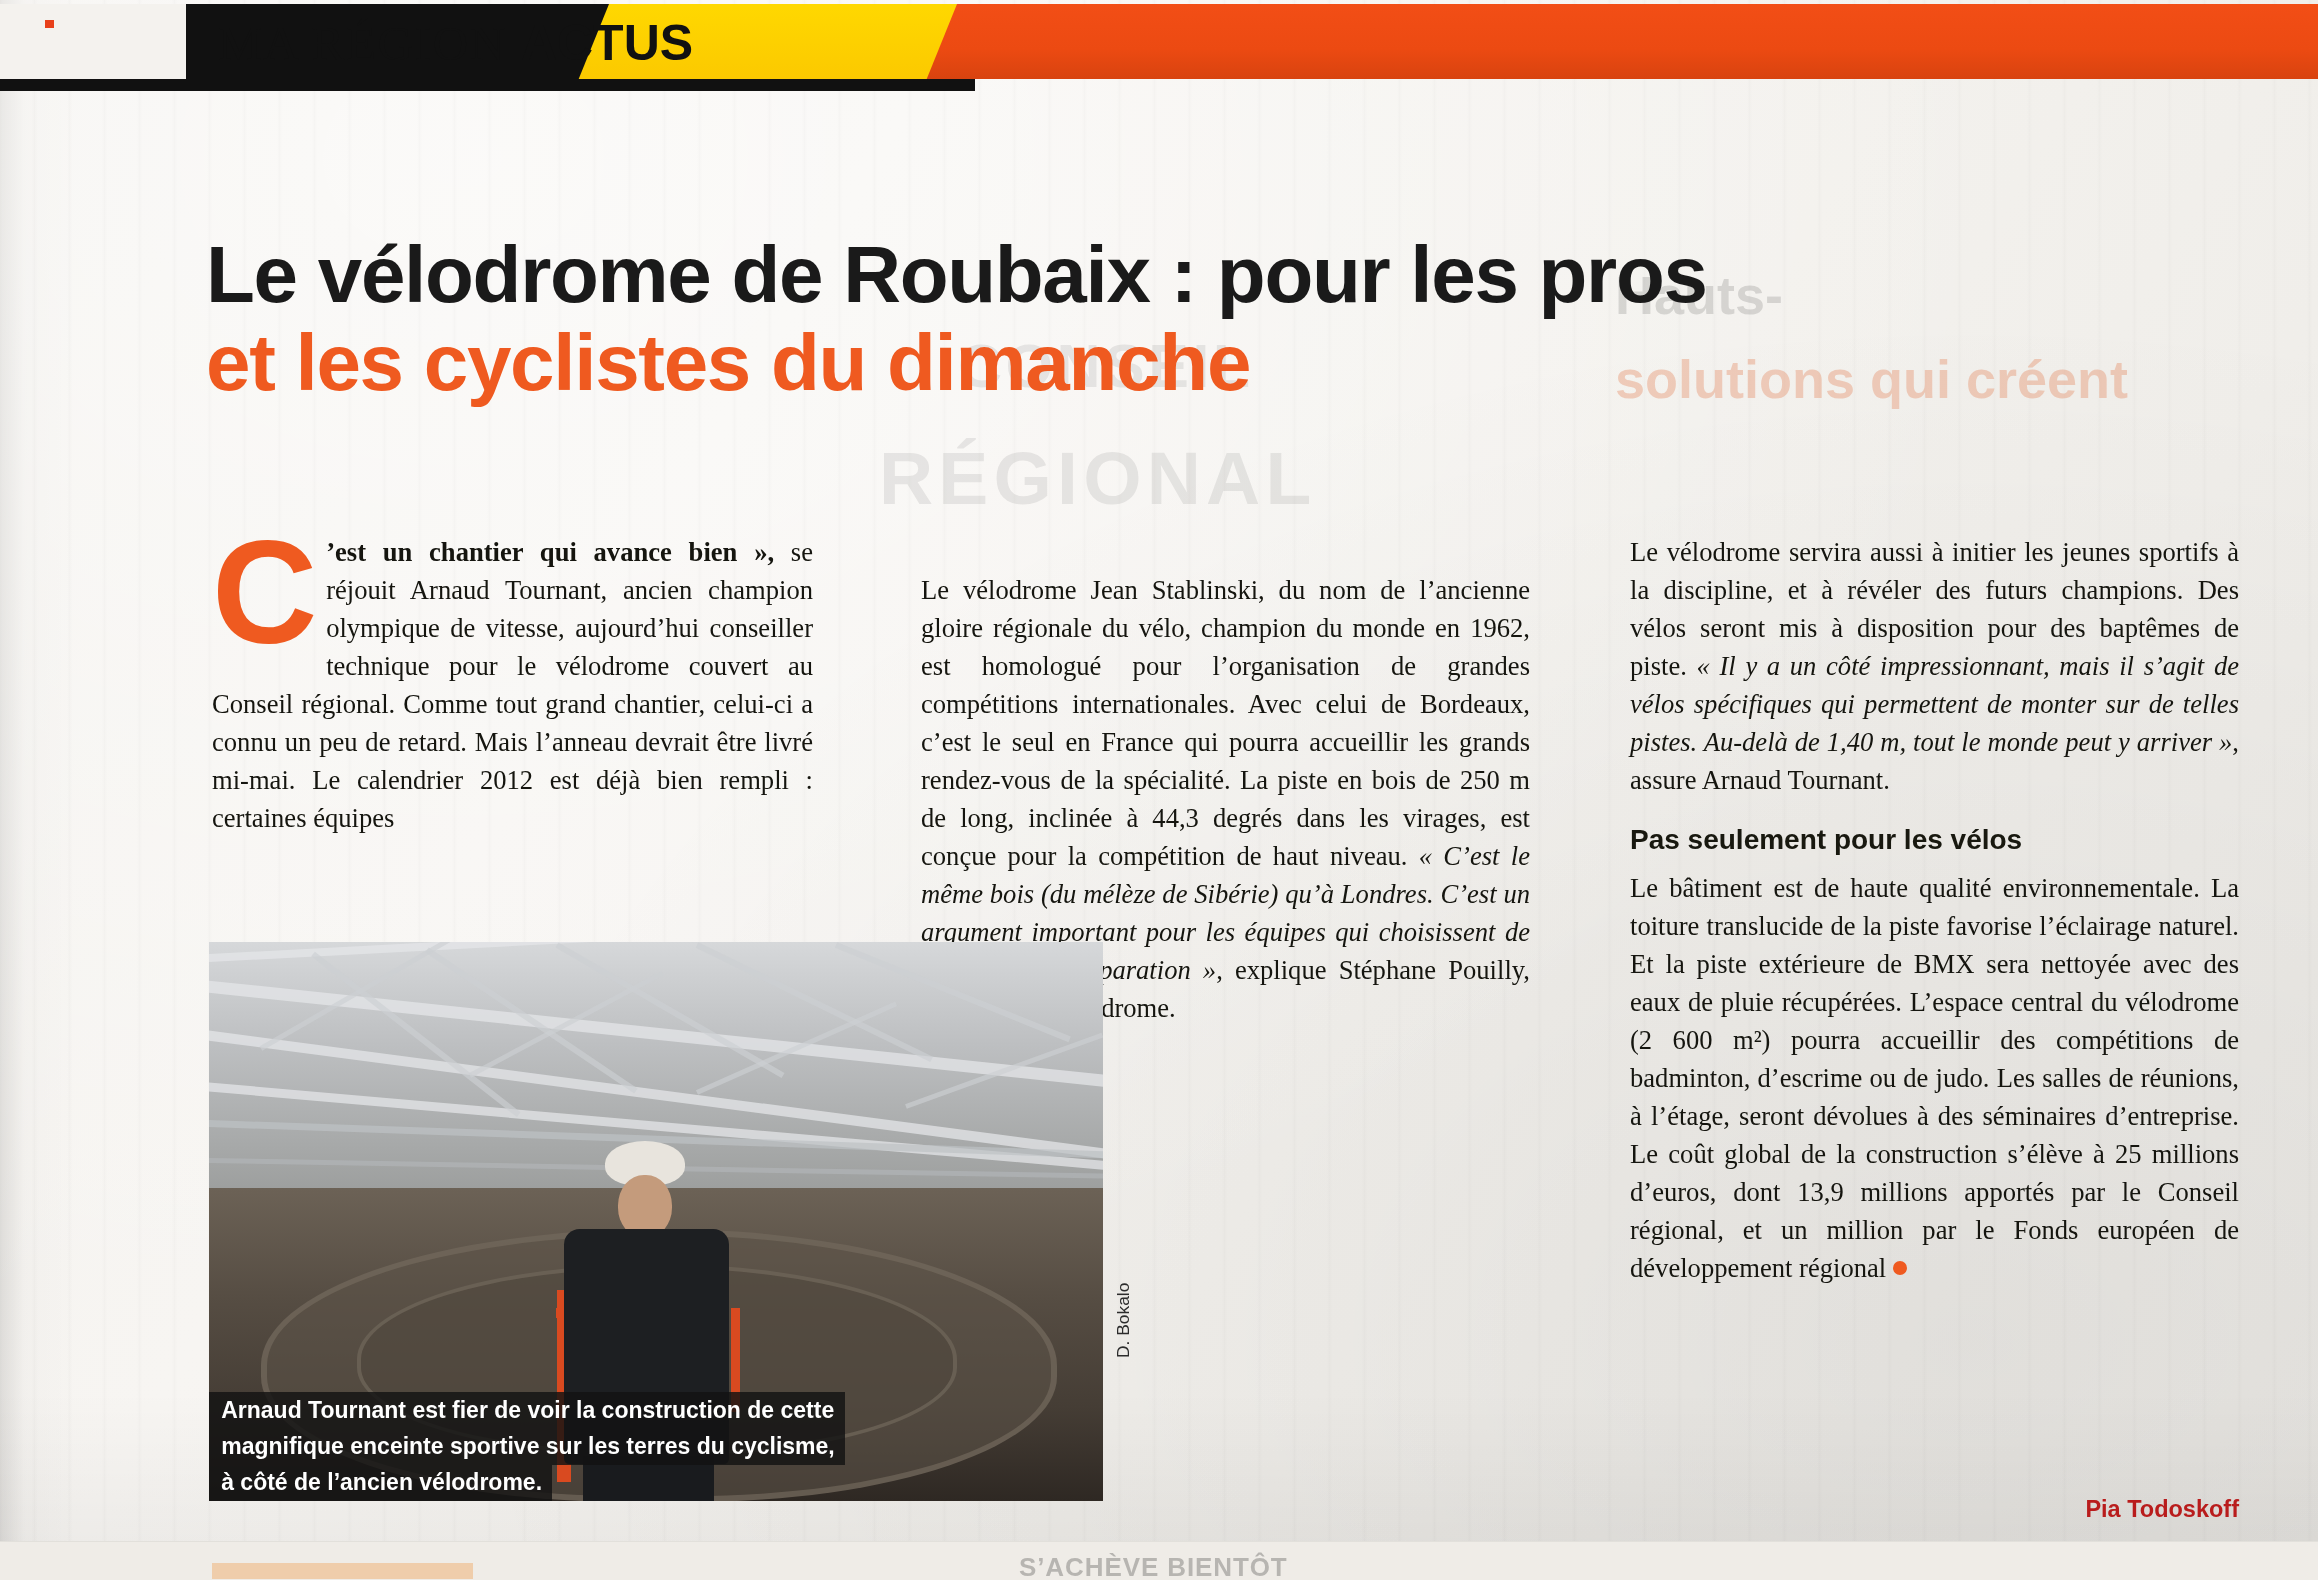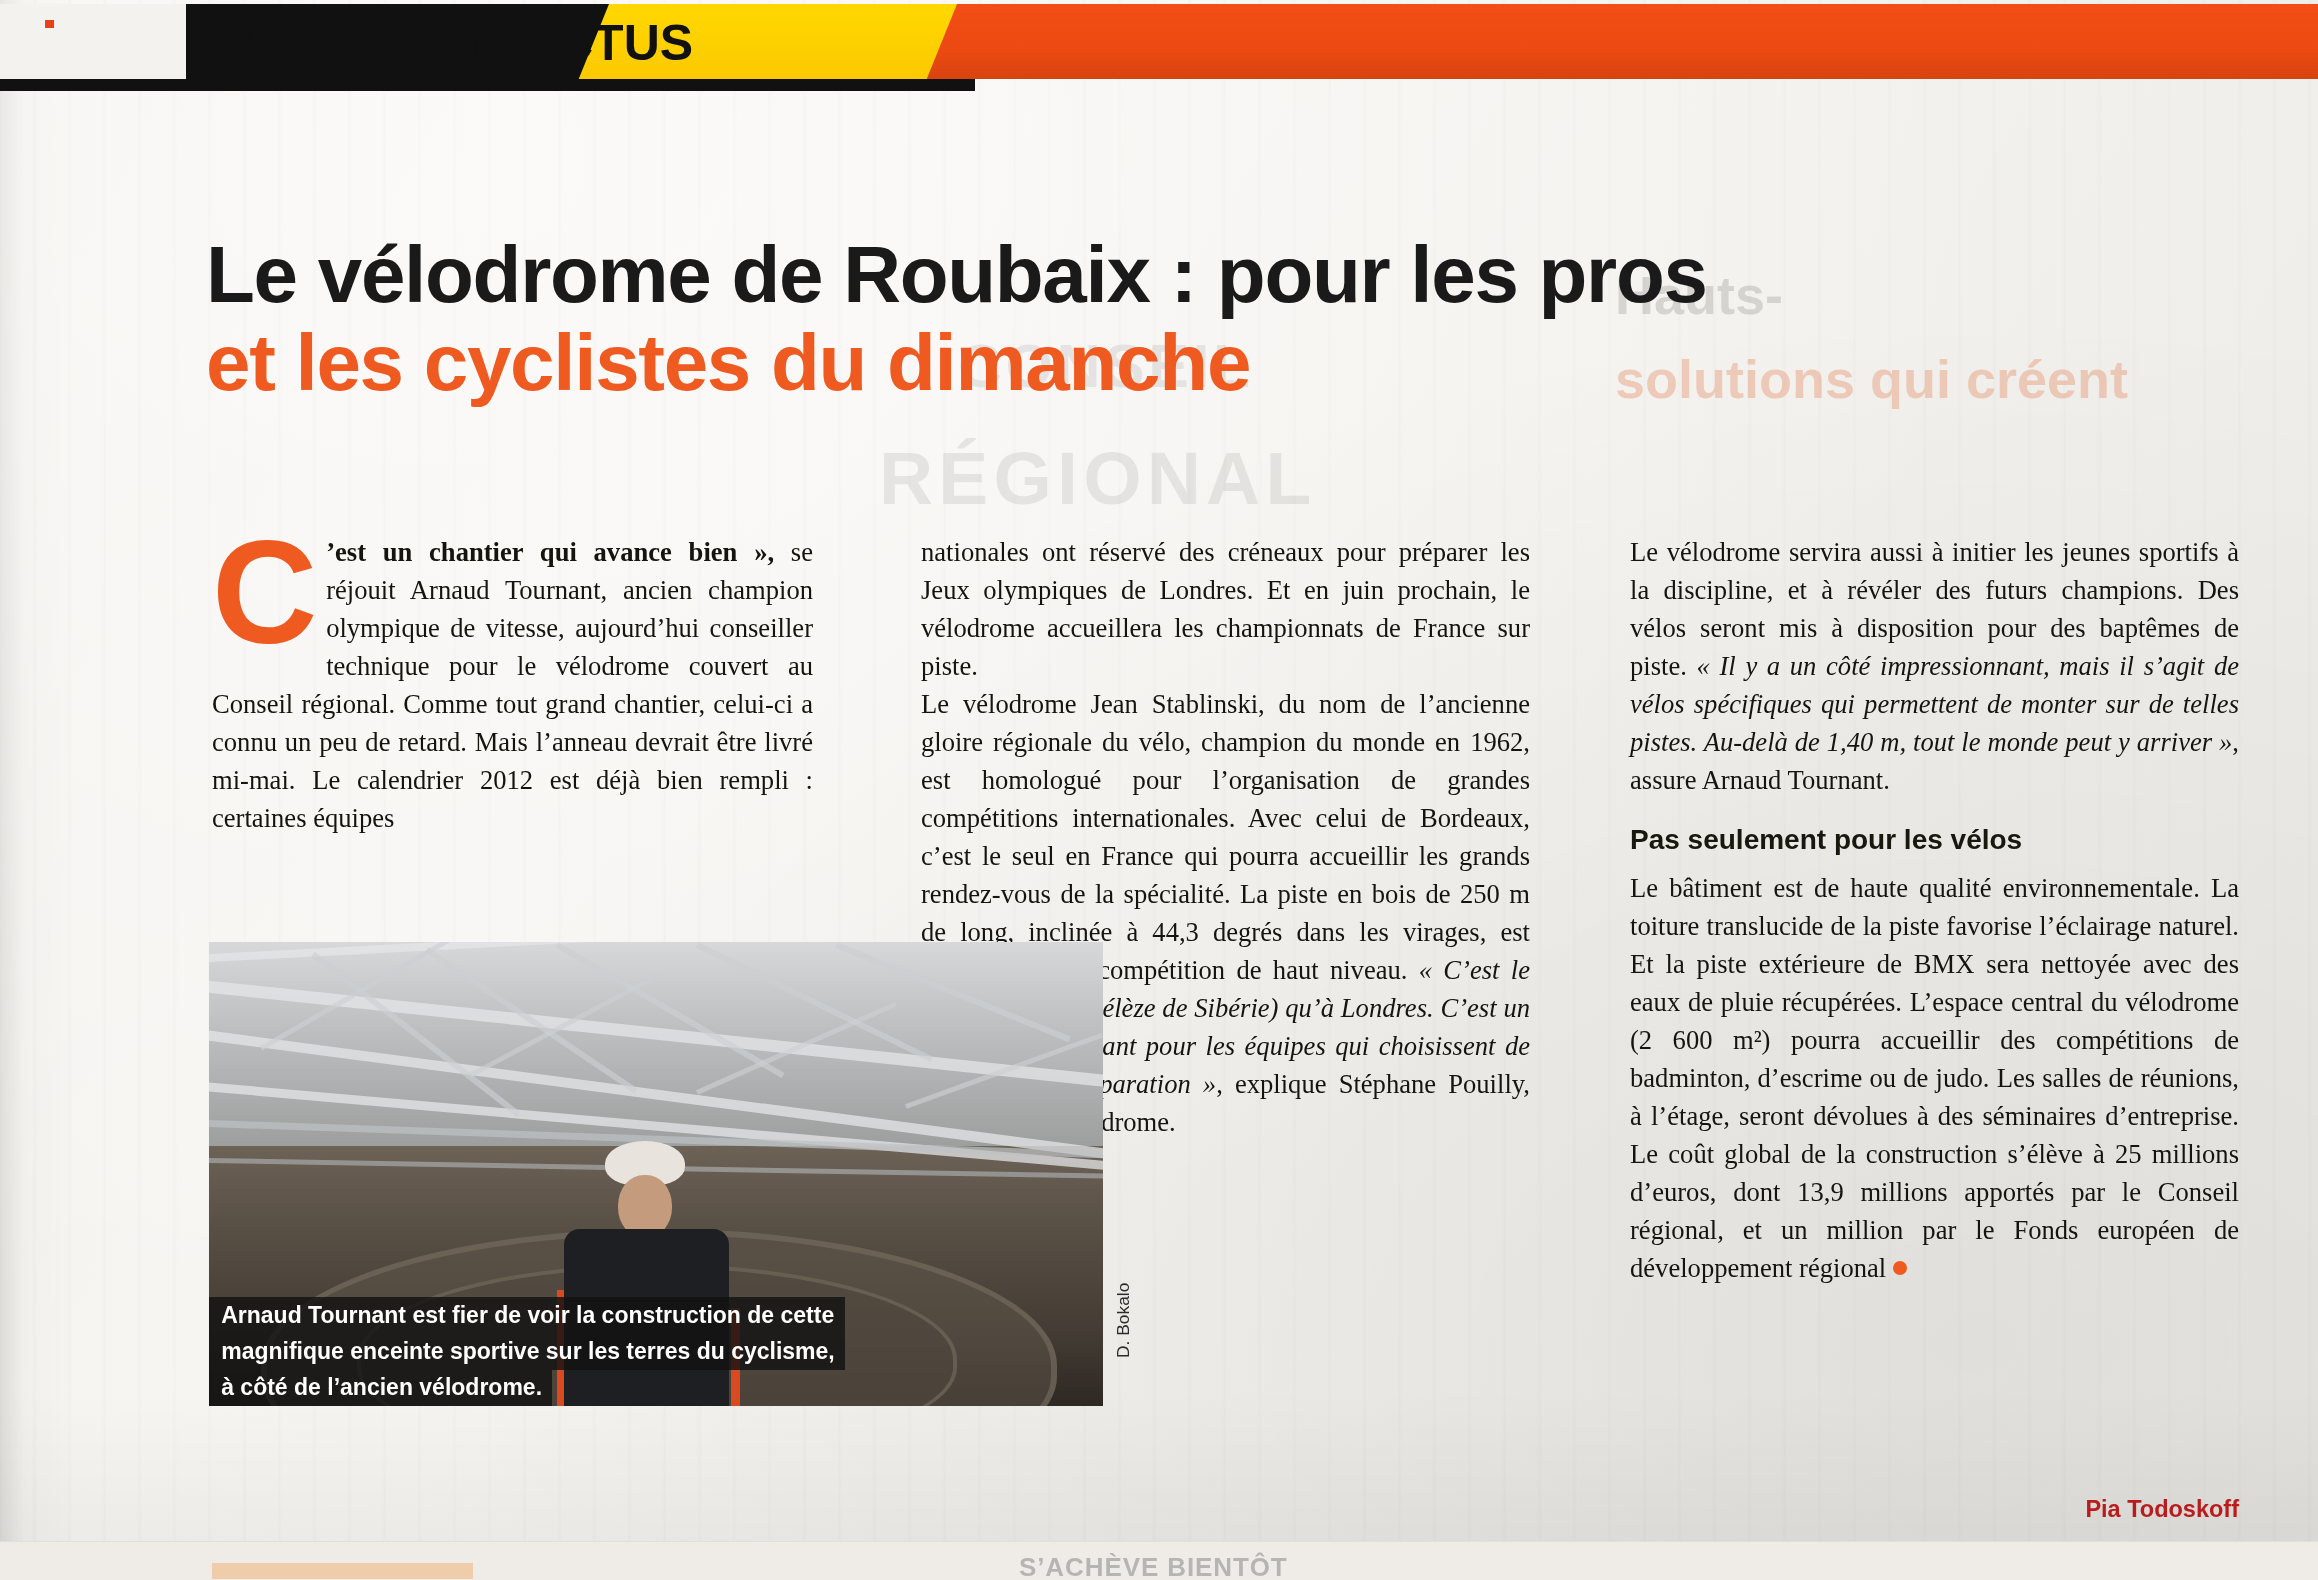--- a/index.html
+++ b/index.html
@@ -208,21 +208,21 @@
     font-size: 23.5px;
     color: #b91c1c;
   }
 
   
   .photo-wrap {
     position: absolute;
     left: 209px;
     top: 942px;
     width: 894px;
-    height: 464px;
+    height: 559px;
     overflow: hidden;
     background: #2a2a2a;
   }
   .photo-sky {
     position: absolute; left: 0; top: 0; width: 100%; height: 46%;
     background: linear-gradient(180deg,#d6d8da 0%, #bdbfc1 40%, #9b9d9c 100%);
   }
   .photo-floor {
     position: absolute; left: 0; top: 44%; width: 100%; height: 56%;
     background: linear-gradient(180deg,#6c6256 0%, #564d43 35%, #453d35 70%, #2e2823 100%);
@@ -350,21 +350,21 @@
   <div class="headline">
     <div class="hl-1">Le vélodrome de Roubaix : pour les pros</div>
     <div class="hl-2">et les cyclistes du dimanche</div>
   </div>
 
   <div class="col" id="col1">
     <span class="dropcap">C</span><span class="lead-bold">’est un chantier qui avance bien »,</span><span> se réjouit Arnaud Tournant, ancien champion olympique de vitesse, aujourd’hui conseiller technique pour le vélodrome couvert au Conseil régional. Comme tout grand chantier, celui-ci a connu un peu de retard. Mais l’anneau devrait être livré mi-mai. Le calendrier 2012 est déjà bien rempli : certaines équipes</span>
   </div>
 
   <div class="col" id="col2">
-    <span>nationales ont réservé des créneaux pour préparer les Jeux olympiques de Londres. Et en juin prochain, le vélodrome accueillera les championnats de France sur piste.</span><br>
+    <br>
     <span>Le vélodrome Jean Stablinski, du nom de l’ancienne gloire régionale du vélo, champion du monde en 1962, est homologué pour l’organisation de grandes compétitions internationales. Avec celui de Bordeaux, c’est le seul en France qui pourra accueillir les grands rendez-vous de la spécialité. La piste en bois de 250 m de long, inclinée à 44,3 degrés dans les virages, est conçue pour la compétition de haut niveau. </span><span class="ital">« C’est le même bois (du mélèze de Sibérie) qu’à Londres. C’est un argument important pour les équipes qui choisissent de venir ici en préparation »</span><span>, explique Stéphane Pouilly, directeur du vélodrome.</span>
   </div>
 
   <div class="col" id="col3">
     <span>Le vélodrome servira aussi à initier les jeunes sportifs à la discipline, et à révéler des futurs champions. Des vélos seront mis à disposition pour des baptêmes de piste. </span><span class="ital">« Il y a un côté impressionnant, mais il s’agit de vélos spécifiques qui permettent de monter sur de telles pistes. Au-delà de 1,40 m, tout le monde peut y arriver »</span><span>, assure Arnaud Tournant.</span>
     <div class="subhead">Pas seulement pour les vélos</div>
     <span>Le bâtiment est de haute qualité environnementale. La toiture translucide de la piste favorise l’éclairage naturel. Et la piste extérieure de BMX sera nettoyée avec des eaux de pluie récupérées. L’espace central du vélodrome (2 600 m²) pourra accueillir des compétitions de badminton, d’escrime ou de judo. Les salles de réunions, à l’étage, seront dévolues à des séminaires d’entreprise. Le coût global de la construction s’élève à 25 millions d’euros, dont 13,9 millions apportés par le Conseil régional, et un million par le Fonds européen de développement régional</span><span class="end-dot"></span>
   </div>
 
   <div class="byline">Pia Todoskoff</div>

